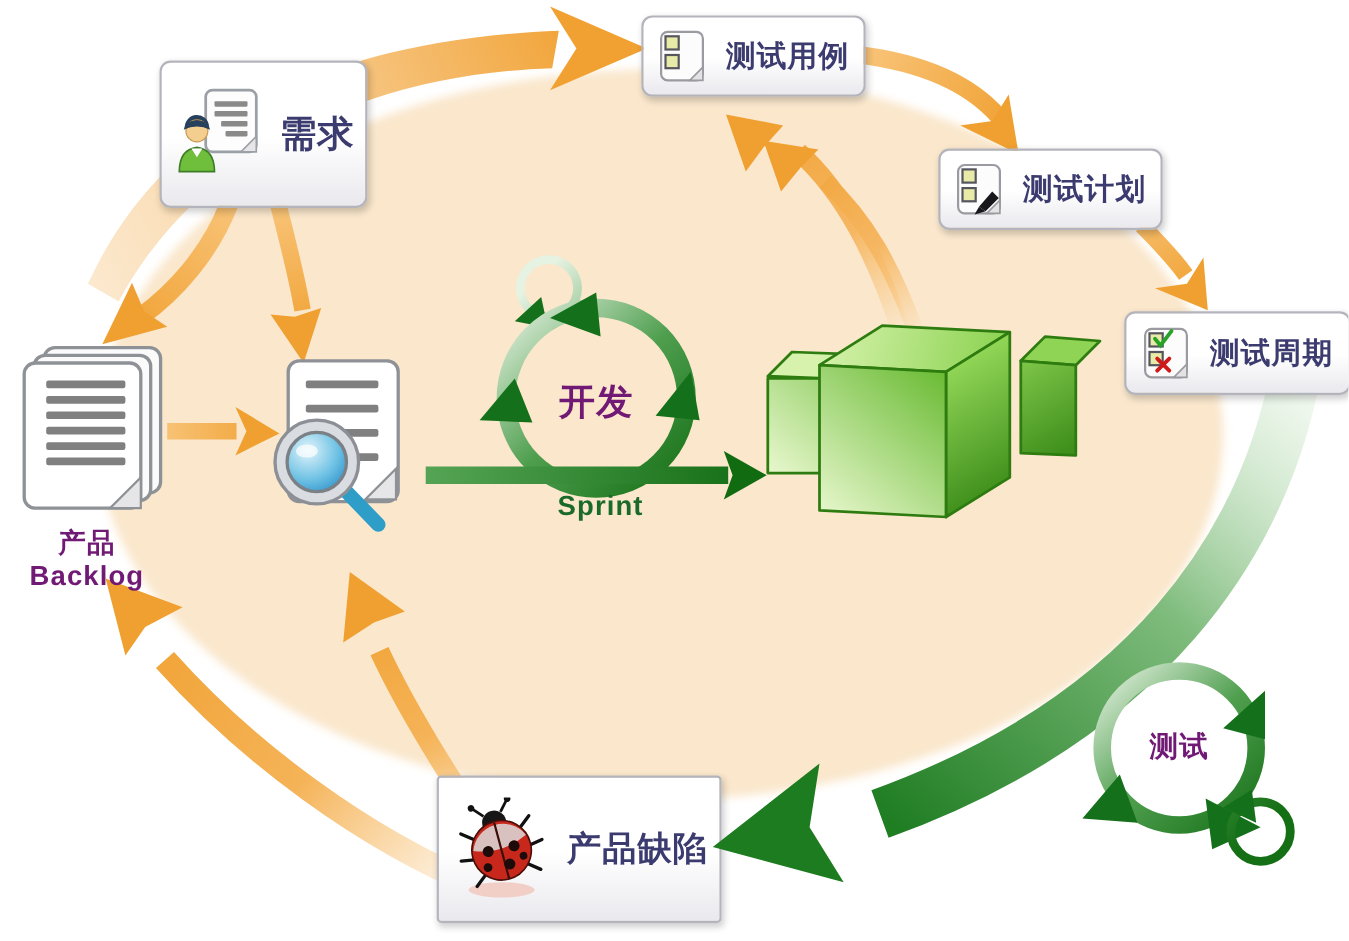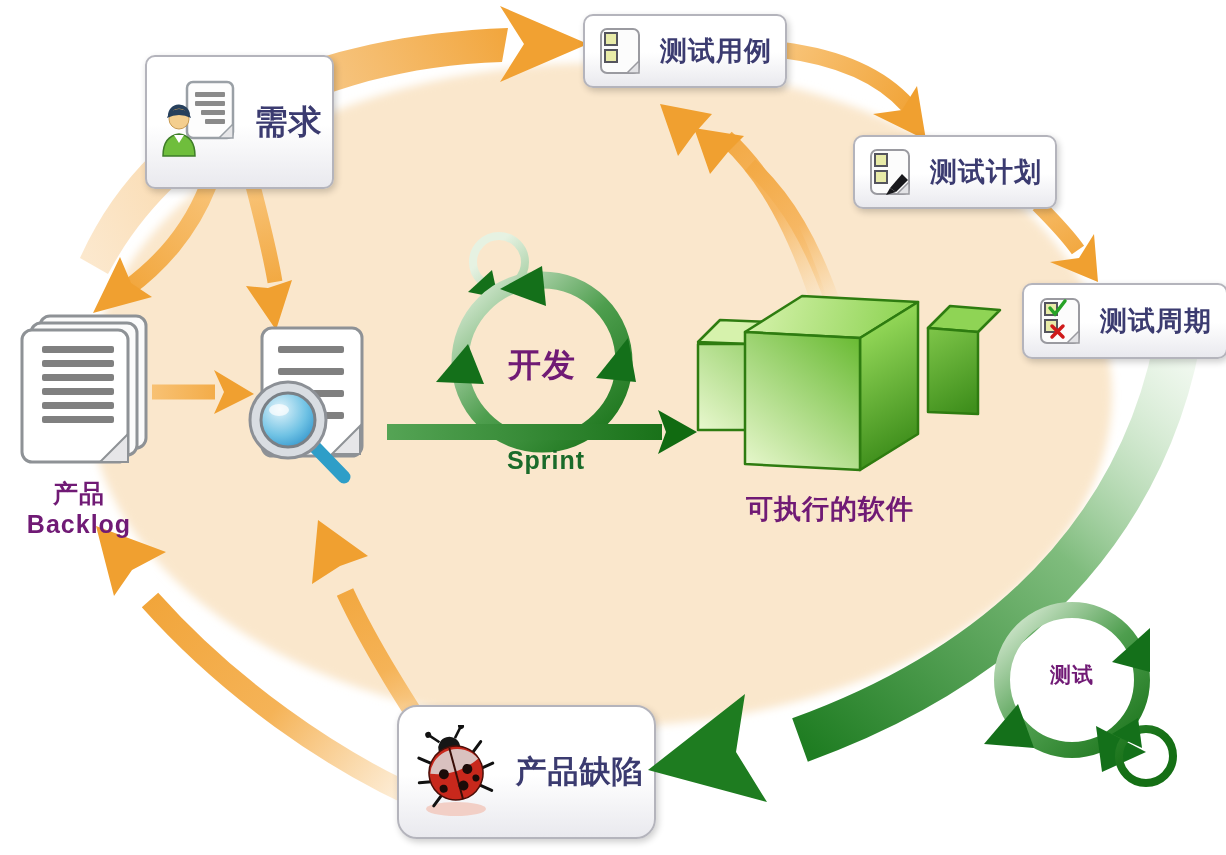--- a/index.html
+++ b/index.html
@@ -8,21 +8,21 @@
   svg{position:absolute;left:0;top:0;}
   .layer{pointer-events:none;}
   .card{position:absolute;display:flex;align-items:center;justify-content:center;gap:14px;
         background:linear-gradient(#ffffff, #ffffff 52%, #e9e9ee);
         border:2px solid #b4b4bc;border-radius:10px;
         box-shadow:2px 3px 7px rgba(0,0,0,.20);z-index:20;}
   .card .txt{color:#3b3b70;font-weight:bold;letter-spacing:1px;}
   .lbl{position:absolute;color:#701a75;font-weight:bold;text-align:center;
        letter-spacing:1px;z-index:40;}
   .green-lbl{color:#1a6b2a;}
-  #card-defects{border-radius:20px;}
+  #card-defects{border-radius:4px;}
 </style>
 </head>
 <body>
 
 <div class="stage">
 
   <svg class="layer" width="1226" height="855" viewBox="0 0 1226 855">
     <defs>
       <filter id="soft" x="-10%" y="-10%" width="120%" height="120%">
         <feGaussianBlur stdDeviation="4"></feGaussianBlur>
@@ -317,15 +317,14 @@
     <span class="txt" style="font-size:31px">产品缺陷</span>
   </div>
 
   <svg class="layer" width="1226" height="855" viewBox="0 0 1226 855" style="z-index:30">
     <polygon points="648,770 745,694 736,752 767,802" fill="#1E7C20"></polygon>
   </svg>
 
   <div class="lbl" style="left:-2px;top:477px;width:162px;font-size:25px">产品 Backlog</div>
   <div class="lbl" style="left:490px;top:343px;width:104px;font-size:33px">开发</div>
   <div class="lbl green-lbl" style="left:488px;top:446px;width:116px;font-size:25px">Sprint</div>
-  <div class="lbl" style="left:718px;top:491px;width:224px;font-size:27px">可执行的软件</div>
-  <div class="lbl" style="left:1020px;top:661px;width:104px;font-size:21px">测试</div>
+  <div class="lbl" style="left:1020px;top:661px;width:104px;font-size:26px">测试</div>
 </div>
 
 </body></html>

